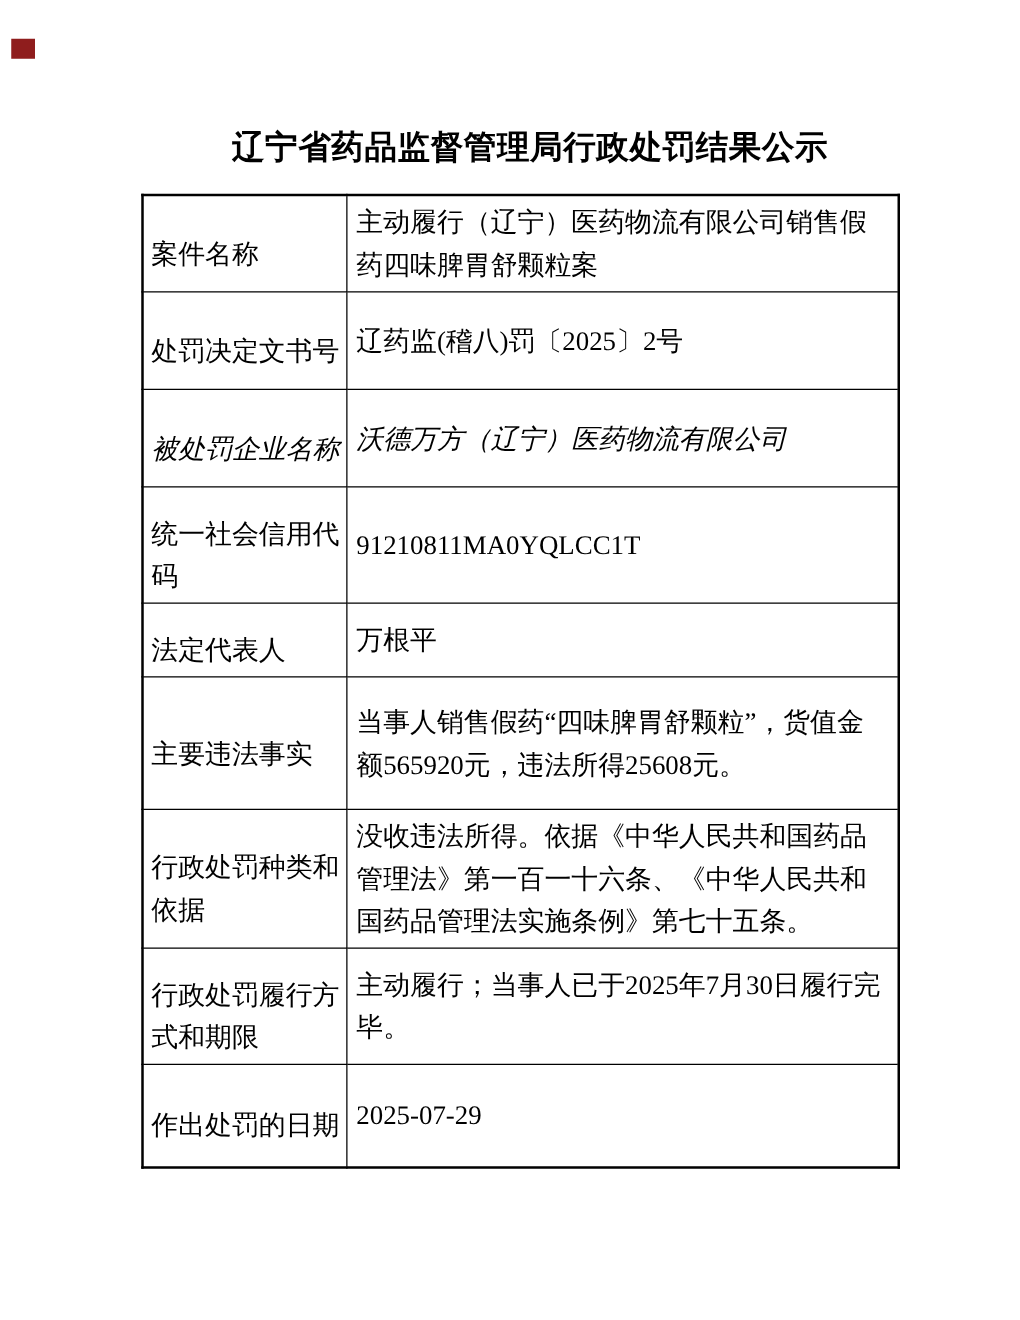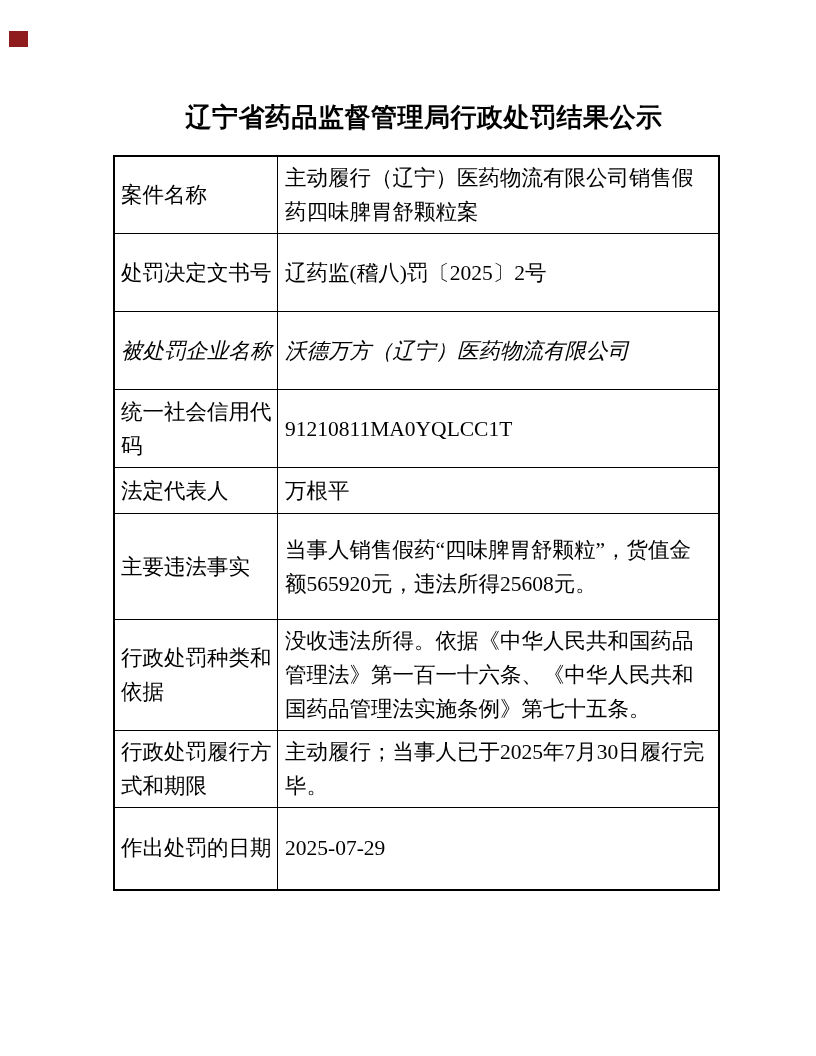--- a/index.html
+++ b/index.html
@@ -37,21 +37,21 @@
     line-height:34px;
   }
   table.penalty td{
     border:1px solid #000;
     vertical-align:middle;
     overflow:hidden;
   }
   table.penalty{border:2px solid #000;}
   td.label-cell{
     width:152px;
-    padding:4px 4px 4px 6px;
+    padding:20px 4px 4px 6px;
   }
   td.value-cell{
     padding:4px 6px 4px 7px;
   }
   tr:nth-child(1){height:77px;}
   tr:nth-child(2){height:78px;}
   tr:nth-child(3){height:78px;font-style:italic;}
   tr:nth-child(4){height:78px;}
   tr:nth-child(5){height:46px;}
   tr:nth-child(6){height:106px;}

